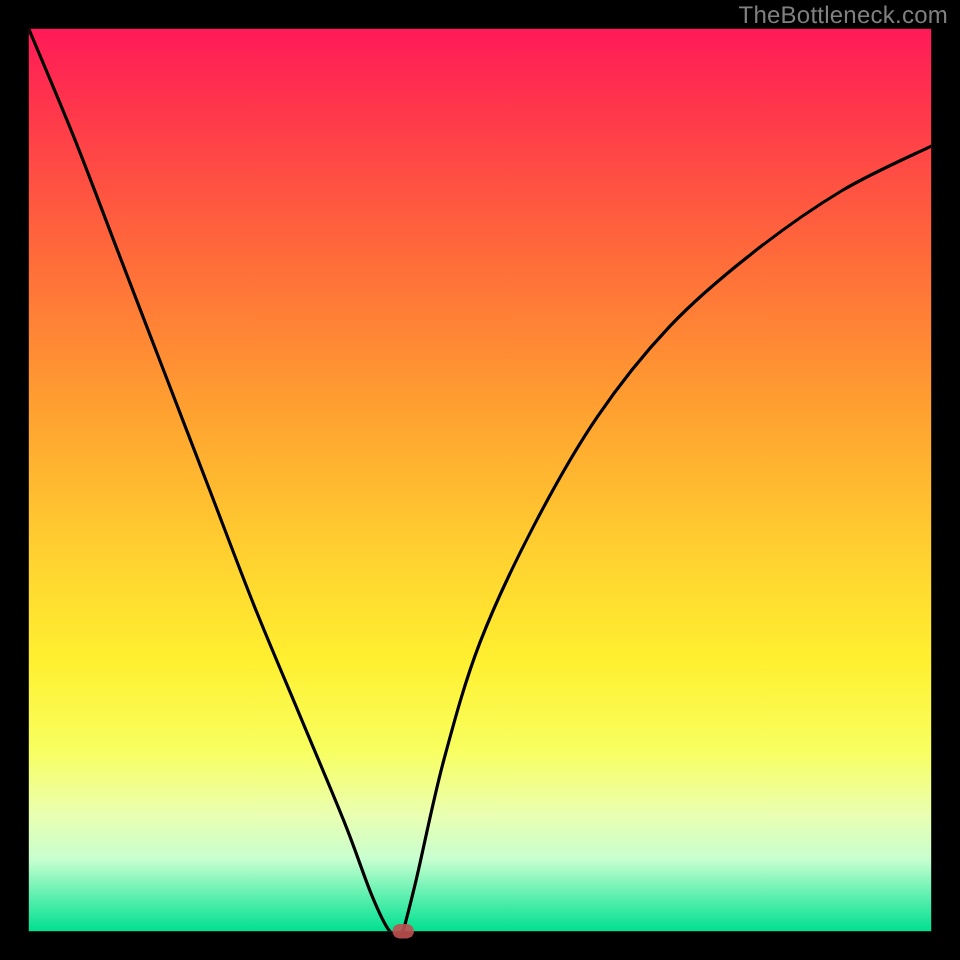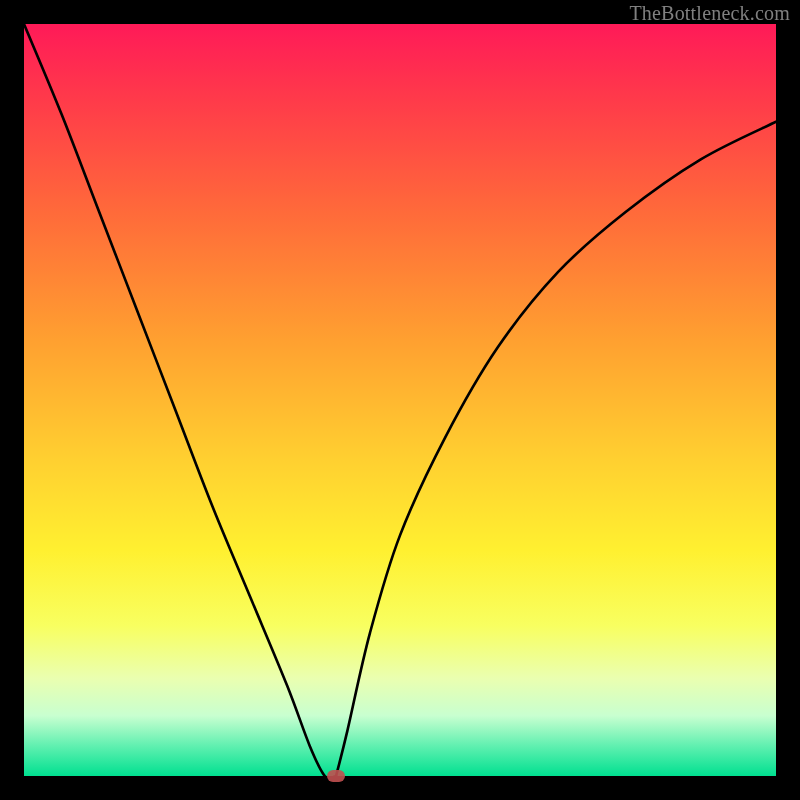--- a/index.html
+++ b/index.html
@@ -11,21 +11,20 @@
     font-family: Arial, Helvetica, sans-serif;
     overflow: hidden;
   }
   .frame {
     position: absolute;
     left: 0;
     top: 0;
     width: 800px;
     height: 800px;
     background: #000;
-    font-family: Liberation Serif, serif;
   }
   .plot {
     position: absolute;
     left: 24px;
     top: 24px;
     width: 752px;
     height: 752px;
     
     background: linear-gradient(
       to bottom,

